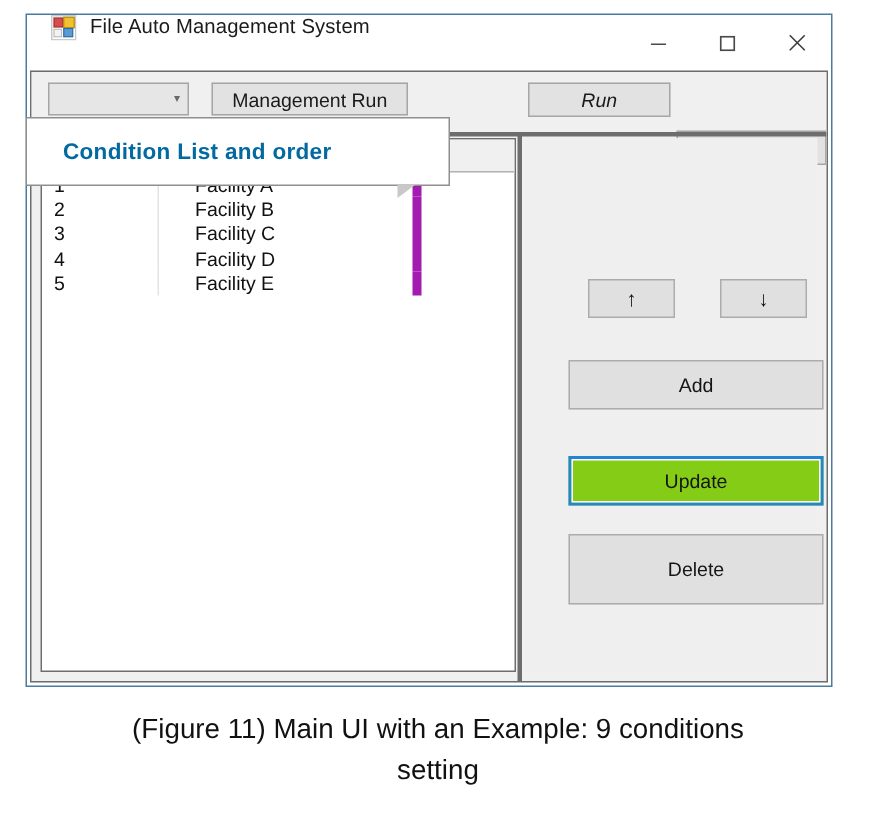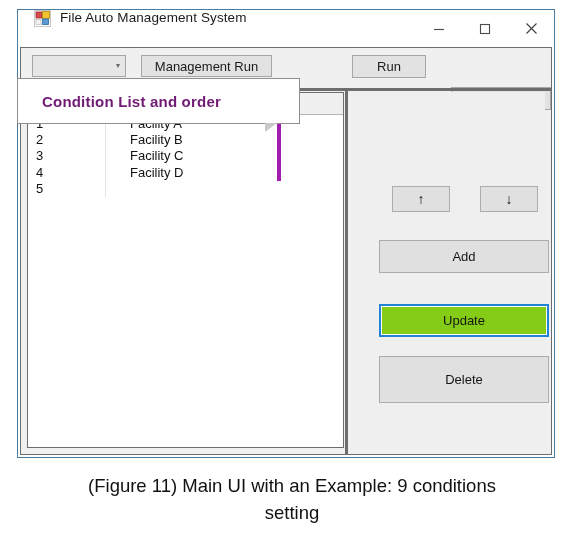--- a/index.html
+++ b/index.html
@@ -116,21 +116,21 @@
     color: #6a6a6a;
     line-height: 1;
     letter-spacing: 1px;
   }
   #btn-reservation-run {
     left: 120px; top: 7px;
     width: 131px; height: 22px;
   }
   #btn-run {
     left: 331px; top: 7px;
-    width: 74px; height: 23px;
+    width: 95px; height: 23px; font-style: italic;
   }
   #btn-closed {
     left: 430px; top: 7px;
     width: 100px; height: 23px; margin-top: 32px;
   }
 
   
   #list-panel {
     position: absolute;
     left: 6px;
@@ -188,21 +188,21 @@
     box-sizing: border-box;
     border-right: 1px solid #e3e3e3;
     height: 100%;
     display: flex;
     align-items: center;
   }
   .cell-name {
     width: 175px;
     padding-left: 24px;
     box-sizing: border-box;
-    border-right: 4px solid #a21caf;
+    border-right: 6px solid #a21caf;
     height: 100%;
     display: flex;
     align-items: center;
   }
   .cell-rest {
     flex: 1;
     height: 100%;
   }
 
   #action-panel {
@@ -277,21 +277,21 @@
     background: #ffffff;
     border: 1px solid #8f8f8f;
     box-sizing: border-box;
     display: flex;
     align-items: center;
     z-index: 50;
   }
   #callout-label {
     font-size: 15px;
     font-weight: bold;
-    color: #701a75;
+    color: #0369a1;
     padding-left: 24px;
     letter-spacing: 0.2px;
     white-space: nowrap;
   }
   #callout-tail {
     position: absolute;
     left: 265px;
     top: 123px;
     width: 0; height: 0;
     border-left: 12px solid #c8c8c8;
@@ -392,20 +392,21 @@
           <div class="cell-name">Facility C</div>
           <div class="cell-rest"></div>
         </div>
         <div class="grid-row">
           <div class="cell-no">4</div>
           <div class="cell-name">Facility D</div>
           <div class="cell-rest"></div>
         </div>
         <div class="grid-row">
           <div class="cell-no">5</div>
+          <div class="cell-name">Facility E</div>
           <div class="cell-rest"></div>
         </div>
       </div>
     </div>
 
     <div id="action-panel">
       <button class="act-btn" id="btn-move-up">
         <span class="arrow-glyph">↑</span>
       </button>
       <button class="act-btn" id="btn-move-down">

